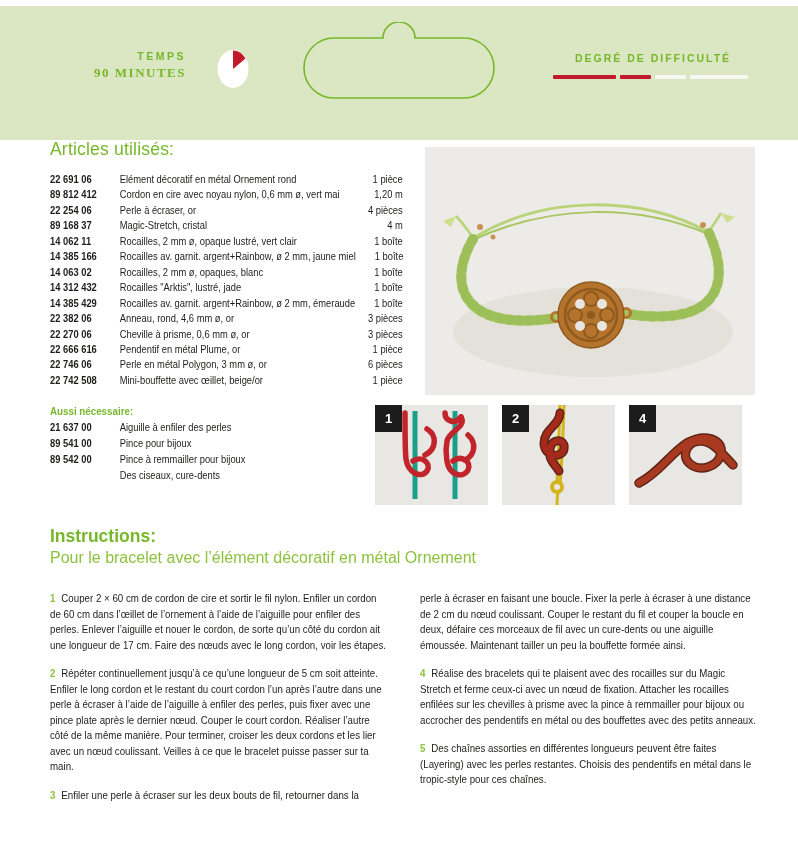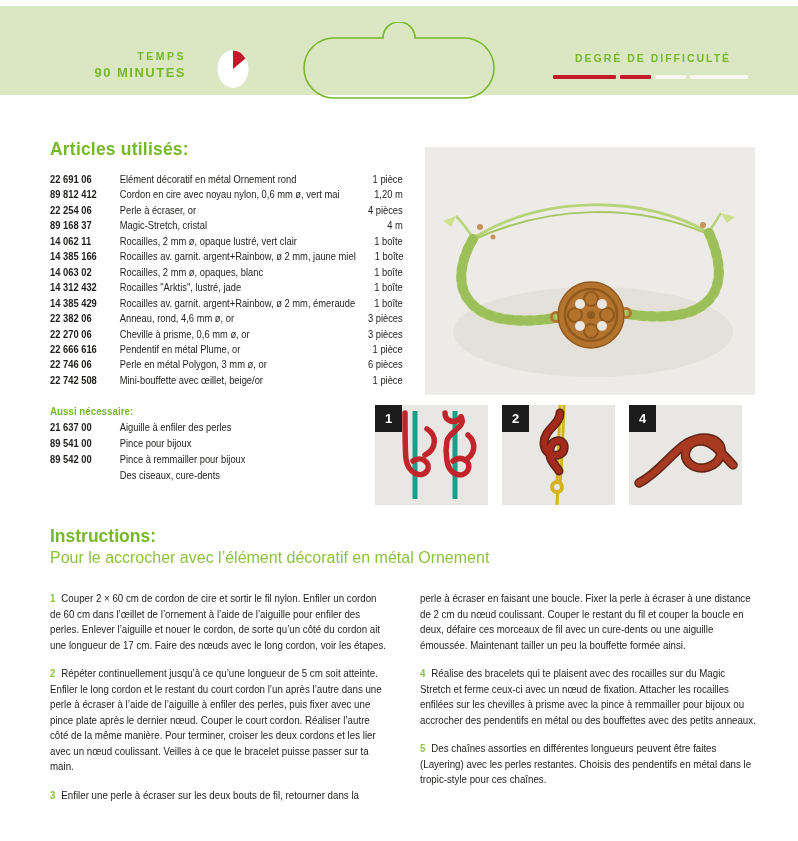--- a/index.html
+++ b/index.html
@@ -1,34 +1,34 @@
 <!DOCTYPE html>
 <html><head>
 <meta charset="utf-8">
 <style>
   html,body{margin:0;padding:0;background:#ffffff;}
   body{font-family:"Liberation Sans", sans-serif;color:#1d1d1b;}
   .page{position:relative;width:798px;height:841px;background:#ffffff;overflow:hidden;}
 
   
-  .band{position:absolute;left:0;top:6px;width:798px;height:89px;background:#dbe6c3;}
+  .band{position:absolute;left:0;top:6px;width:798px;height:134px;background:#dbe6c3;}
   .time-block{position:absolute;left:88px;top:44px;width:98px;text-align:right;color:#76b82a;}
   .time-label{font-size:10.5px;font-weight:bold;letter-spacing:2.5px;}
-  .time-value{font-size:13px;font-weight:bold;letter-spacing:1.5px;margin-top:3px;}
+  .time-value{font-size:13px;font-weight:bold;letter-spacing:1.5px;margin-top:3px;font-family:Liberation Serif, serif;}
   .clock{position:absolute;left:216px;top:42px;}
   .outline-shape{position:absolute;left:300px;top:16px;}
   .difficulty{position:absolute;left:553px;top:46px;width:200px;}
   .difficulty-label{font-size:10.5px;font-weight:bold;letter-spacing:2px;color:#76b82a;text-align:center;}
   .difficulty-bar{margin-top:11px;display:flex;gap:4px;height:4px;}
   .difficulty-bar .seg{display:inline-block;height:4px;border-radius:1px;}
   .seg-filled{background:#c31a2b;}
   .seg-empty{background:#f8f7f1;}
 
   
-  .articles-title{position:absolute;left:50px;top:139px;font-size:17.5px;font-weight:bold;color:#76b82a;letter-spacing:.2px;}
+  .articles-title{position:absolute;left:50px;top:139px;font-size:17.5px;font-weight:normal;color:#76b82a;letter-spacing:.2px;}
   .articles-table{position:absolute;left:50px;top:172px;width:415px;transform:scaleX(0.85);transform-origin:0 0;}
   .a-row{display:flex;line-height:15.45px;font-size:11px;}
   .a-ref{width:70px;font-weight:bold;white-space:nowrap;flex:none;}
   .a-desc{flex:1;white-space:nowrap;padding-left:12px;}
   .a-qty{width:56px;text-align:right;white-space:nowrap;flex:none;}
 
   .also{position:absolute;left:50px;top:403px;width:415px;transform:scaleX(0.85);transform-origin:0 0;}
   .also-title{font-size:11.5px;font-weight:bold;color:#76b82a;line-height:16px;}
   .also .a-row{line-height:16px;}
 
@@ -246,21 +246,21 @@
   <div class="thumb thumb-3">
     <svg width="113" height="100" viewBox="0 0 113 100">
       <rect width="113" height="100" fill="#e9e7e4"></rect>
       <path d="M 10 78 C 30 68 42 48 58 38 C 76 28 94 34 92 48 C 90 62 70 68 60 58 C 52 50 58 36 72 36 C 84 36 92 48 104 60" fill="none" stroke="#5f2414" stroke-width="9.5" stroke-linecap="round"></path>
       <path d="M 10 78 C 30 68 42 48 58 38 C 76 28 94 34 92 48 C 90 62 70 68 60 58 C 52 50 58 36 72 36 C 84 36 92 48 104 60" fill="none" stroke="#a93a22" stroke-width="6.5" stroke-linecap="round"></path>
     </svg>
     <div class="badge">4</div>
   </div>
 
   <div class="instr-title">Instructions:</div>
-  <div class="instr-subtitle">Pour le accrocher avec l’élément décoratif en métal Ornement</div>
+  <div class="instr-subtitle">Pour le bracelet avec l’élément décoratif en métal Ornement</div>
 
   <div class="col col-left">
     <p><span class="stepnum">1</span><span>Couper 2 × 60 cm de cordon de cire et sortir le fil nylon.  Enfiler un cordon de 60 cm dans l’œillet de l’ornement à l’aide de l’aiguille pour enfiler des perles. Enlever l’aiguille et nouer le cordon, de sorte qu’un côté du cordon ait une longueur de 17 cm. Faire des nœuds avec le long cordon, voir les étapes.</span></p>
     <p><span class="stepnum">2</span><span>Répéter continuellement jusqu’à ce qu’une longueur de 5 cm soit atteinte. Enfiler le long cordon et le restant du court cordon l’un après l’autre dans une perle à écraser à l’aide de l’aiguille à enfiler des perles, puis fixer avec une pince plate après le dernier nœud. Couper le court cordon. Réaliser l’autre côté de la même manière. Pour terminer, croiser les deux cordons et les lier avec un nœud coulissant. Veilles à ce que le bracelet puisse passer sur ta main.</span></p>
     <p><span class="stepnum">3</span><span>Enfiler une perle à écraser sur les deux bouts de fil, retourner dans la</span></p>
   </div>
 
   <div class="col col-right">
     <p><span>perle à écraser en faisant une boucle. Fixer la perle à écraser à une distance de 2 cm du nœud coulissant. Couper le restant du fil et couper la boucle en deux, défaire ces morceaux de fil avec un cure-dents ou une aiguille émoussée. Maintenant tailler un peu la bouffette formée ainsi.</span></p>
     <p><span class="stepnum">4</span><span>Réalise des bracelets qui te plaisent avec des rocailles sur du Magic Stretch et ferme ceux-ci avec un nœud de fixation.  Attacher les rocailles enfilées sur les chevilles à prisme avec la pince à remmailler pour bijoux ou accrocher des pendentifs en métal ou des bouffettes avec des petits anneaux.</span></p>

